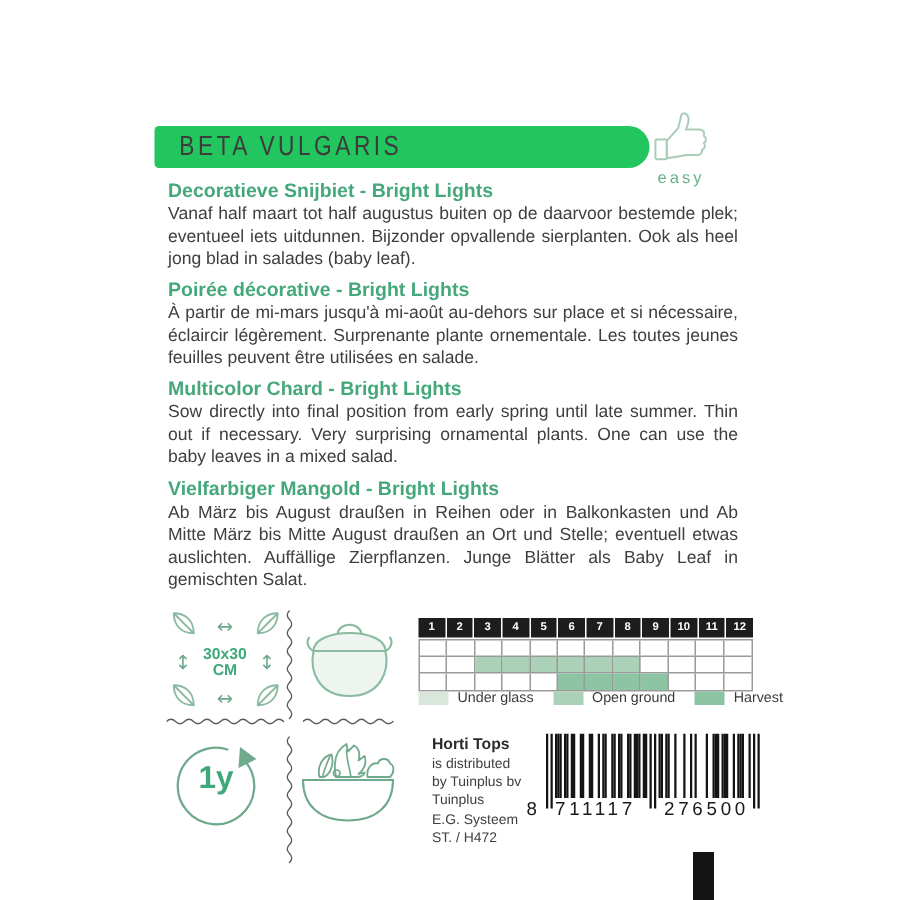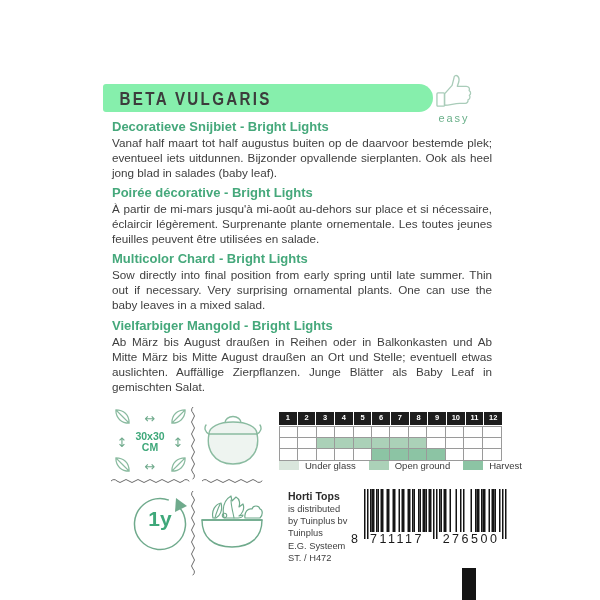--- a/index.html
+++ b/index.html
@@ -2,21 +2,21 @@
 <html><head>
 <meta charset="utf-8">
 <style>
   * { margin:0; padding:0; box-sizing:border-box; }
   html,body { background:#ffffff; }
   body { font-family:"Liberation Sans", sans-serif; }
   #stage { position:relative; width:600px; height:600px; background:#ffffff; overflow:hidden; }
 
   
   .banner { position:absolute; left:103px; top:84px; width:330px; height:28px;
-            background:#86efac; border-radius:3px 14px 14px 3px;font-weight:bold; }
+            background:#22c55e; border-radius:3px 14px 14px 3px; }
   .banner-title { display:inline-block; padding-left:18px; line-height:28px;
             font-size:16.5px; letter-spacing:2.5px; color:#3c3c3c;
             transform:scale(.92,1.12); transform-origin:left center; white-space:nowrap; }
 
   .easy-badge { position:absolute; left:431px; top:74px; width:46px; text-align:center; }
   .easy-label { display:block; margin-top:-2px; font-size:11px; letter-spacing:2px;
             color:#6ab08a; }
 
   
   .section { position:absolute; left:112px; width:380px; }
@@ -46,21 +46,21 @@
   .cal-row:last-child { border-bottom:none; }
   .cal-cell { border-right:1px solid #9a9a9a; }
   .cal-cell:last-child { border-right:none; }
 
   .legend { position:absolute; left:279px; top:460px; display:flex; align-items:flex-end; gap:13px; }
   .legend-item { display:flex; align-items:center; gap:6px; }
   .legend-swatch { width:20px; height:9px; display:inline-block; }
   .legend-label { font-size:9.5px; color:#3a3a3a; white-space:nowrap; }
 
   
-  .lifespan { position:absolute; left:130px; top:493px; width:64px; height:60px; }
+  .lifespan { position:absolute; left:114px; top:493px; width:64px; height:60px; }
   .lifespan-text { position:absolute; left:0; top:14px; width:60px; text-align:center;
                    font-size:21px; font-weight:bold; color:#3fa87a; }
   .bowl-wrap { position:absolute; left:199px; top:491px; }
 
   .distributor { position:absolute; left:288px; top:490px; width:72px; }
   .dist-name { font-size:10.5px; font-weight:bold; color:#2b2b2b; margin-bottom:1px; }
   .dist-line { font-size:9.3px; line-height:12.2px; color:#3e3e3e; white-space:nowrap; }
 
   
   .barcode { position:absolute; left:351px; top:489px; width:156px; height:60px; }

